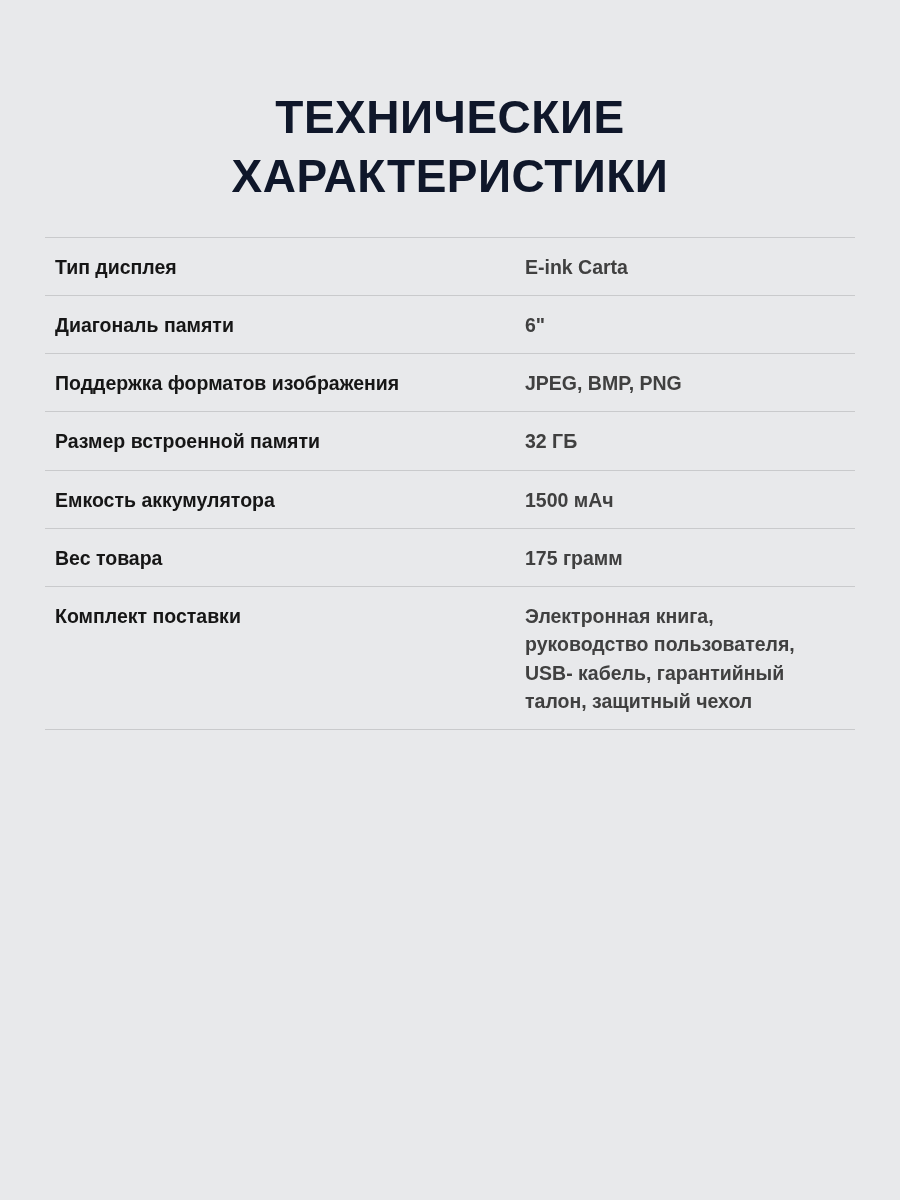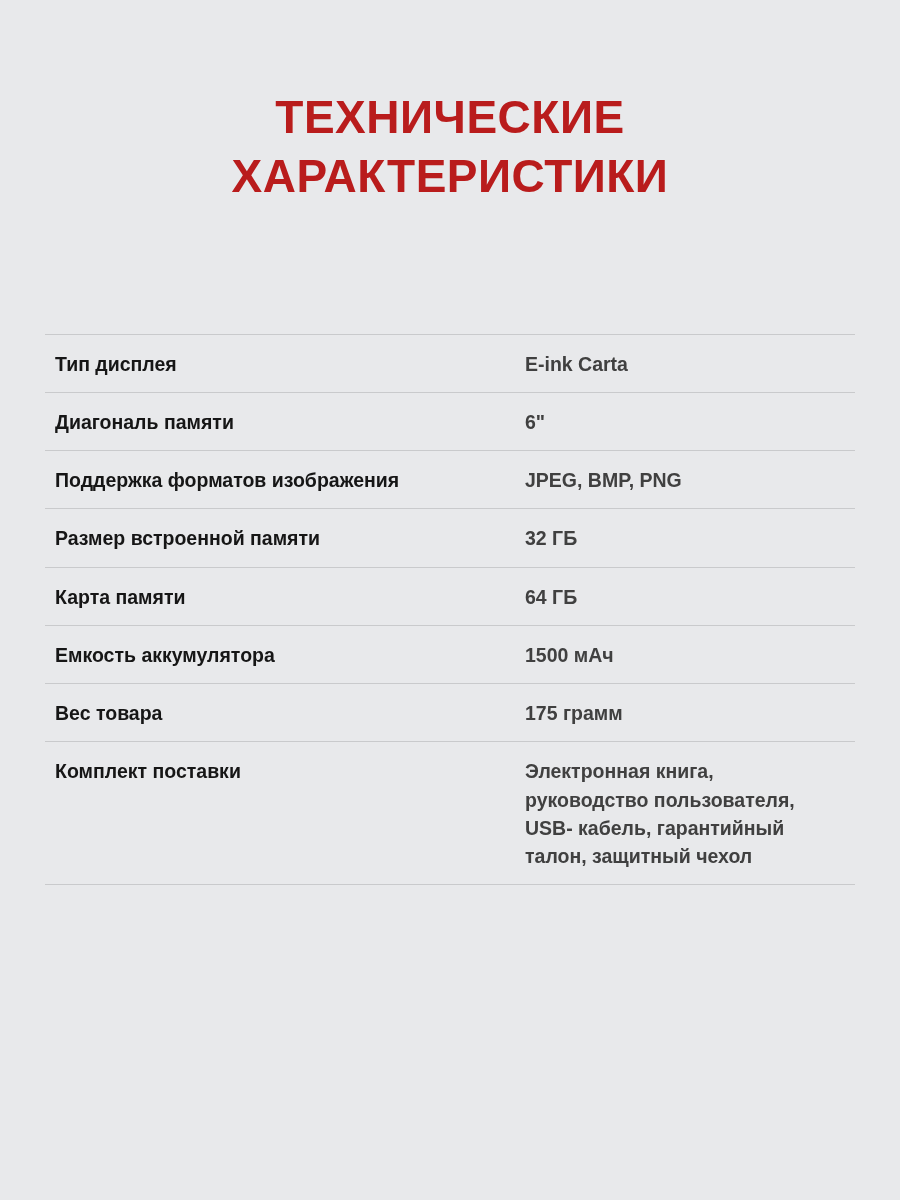--- a/index.html
+++ b/index.html
@@ -22,28 +22,27 @@
     display: flex;
     flex-direction: column;
   }
   .title {
     margin-top: 88px;
     text-align: center;
     font-size: 46px;
     line-height: 1.28;
     font-weight: 700;
     letter-spacing: 0.5px;
-    color: #b91c1c;
+    color: #0f172a;
     text-transform: uppercase;
   }
   .title .line {
     display: block;
   }
   .spec-table {
-    margin-top: 97px;
     width: 810px;
     border-collapse: collapse;
     table-layout: fixed;
   }
   .spec-table tr {
     border-top: 1px solid #c9cacc;
   }
   .spec-table tr:last-child {
     border-bottom: 1px solid #c9cacc;
   }
@@ -106,26 +105,20 @@
         </td>
       </tr>
 
       <tr>
         <td class="label">Размер встроенной памяти</td>
         <td class="value">
           <span class="vline">32 ГБ</span>
         </td>
       </tr>
 
-      <tr>
-        <td class="label">Карта памяти</td>
-        <td class="value">
-          <span class="vline">64 ГБ</span>
-        </td>
-      </tr>
 
       <tr>
         <td class="label">Емкость аккумулятора</td>
         <td class="value">
           <span class="vline">1500 мАч</span>
         </td>
       </tr>
 
       <tr>
         <td class="label">Вес товара</td>

